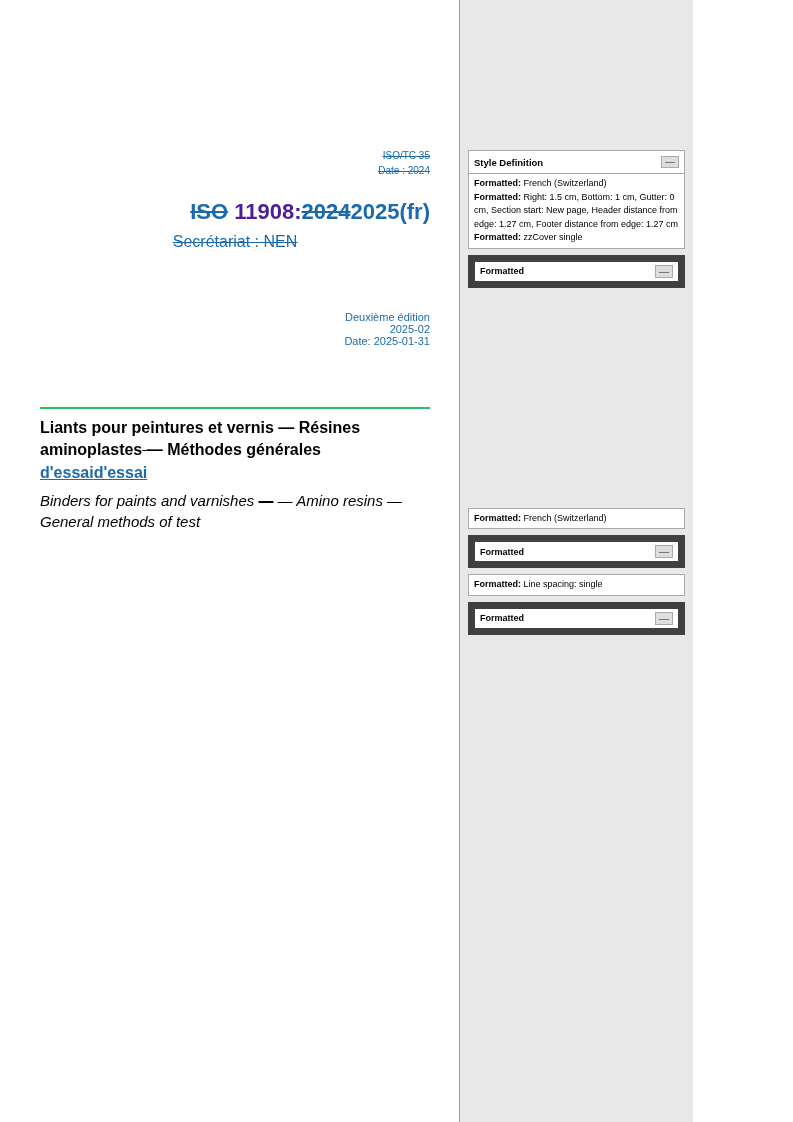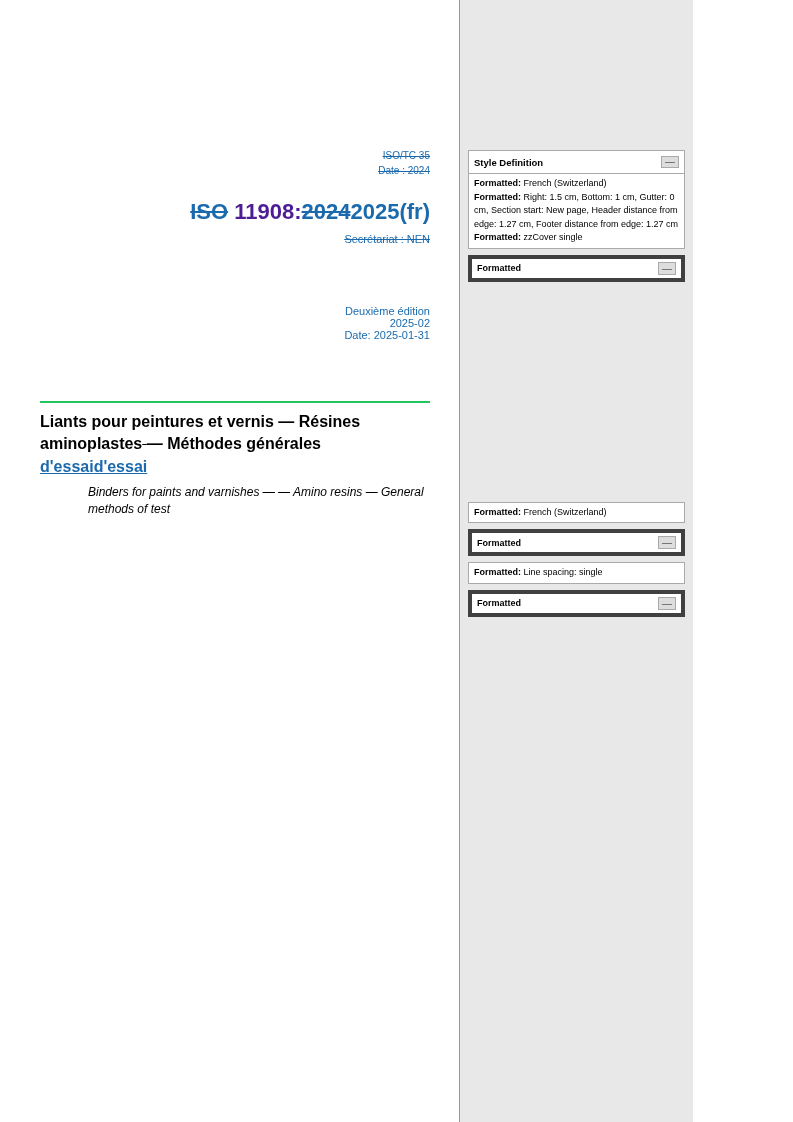--- a/index.html
+++ b/index.html
@@ -62,24 +62,25 @@
       font-weight: bold;
       color: #1a6aad;
       margin-bottom: 8px;
     }
 
     .doc-meta .iso-number .iso-plain {
       text-decoration: line-through;
     }
 
     .doc-meta .secretariat-line {
-      font-size: 11px;
+      font-size: 16px;
       color: #1a6aad;
       text-decoration: line-through;
       margin-bottom: 16px;
+      text-align: center;
     }
 
     .doc-edition {
       text-align: right;
       margin-top: 60px;
       margin-bottom: 6px;
     }
 
     .doc-edition .edition-text {
       font-size: 11px;
@@ -112,26 +113,25 @@
       margin-bottom: 6px;
       line-height: 1.4;
     }
 
     .doc-title-fr .underline-link {
       color: #1a6aad;
       text-decoration: underline;
     }
 
     .doc-title-en {
-      font-size: 12px;
+      font-size: 15px;
       font-style: italic;
       color: #000;
       margin-top: 6px;
       line-height: 1.4;
-      margin-left: 48px;
     }
 
     
     .vertical-line {
       position: absolute;
       top: 0;
       bottom: 0;
       right: 0;
       width: 1px;
       background: #999;
@@ -178,21 +178,21 @@
       font-size: 9px;
       line-height: 1.5;
     }
 
     .sidebar-box-content .format-label {
       font-weight: bold;
     }
 
     .sidebar-small-box {
       background: #fff;
-      border: 4px solid #404040;
+      border: 7px solid #404040;
       margin: 0 8px 6px 8px;
       padding: 3px 5px;
       font-size: 9px;
       display: flex;
       justify-content: space-between;
       align-items: center;
     }
 
     .sidebar-small-box-text {
       font-weight: bold;

